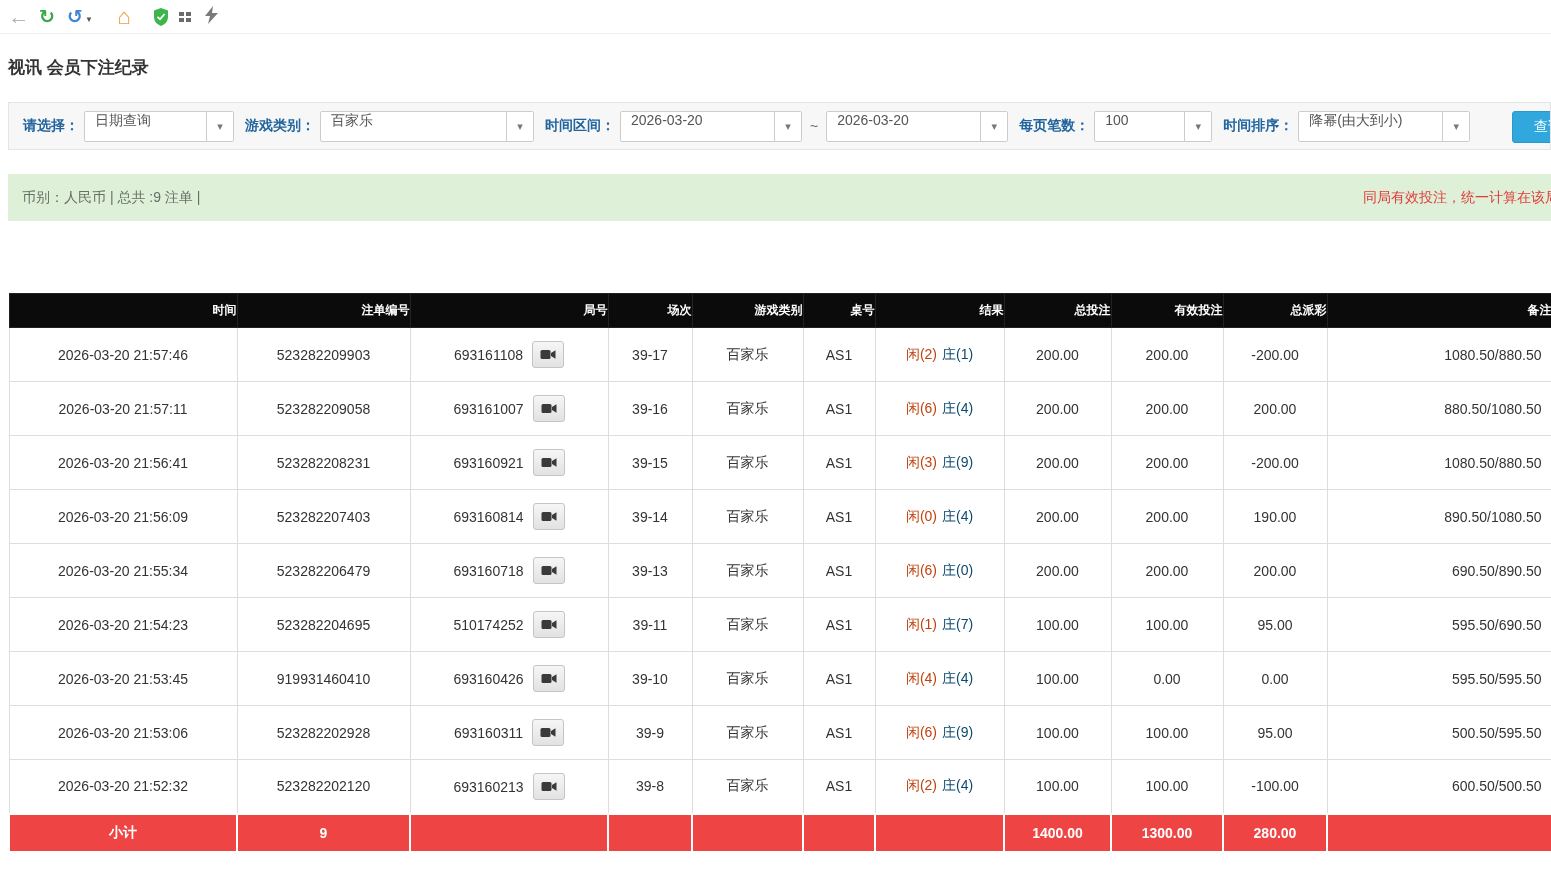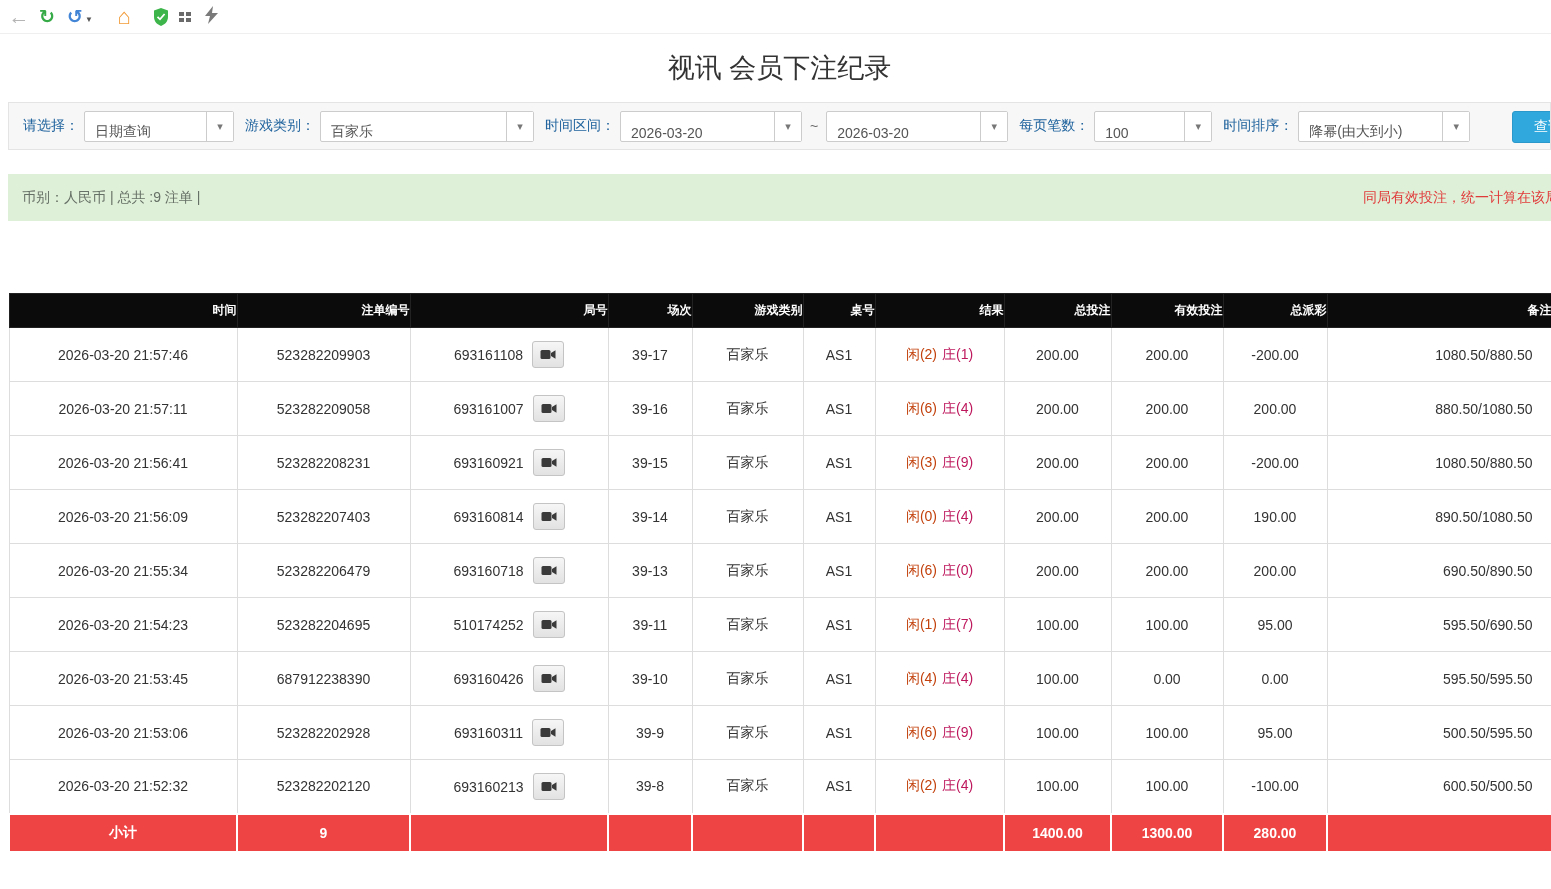--- a/index.html
+++ b/index.html
@@ -17,49 +17,49 @@
   .undo-caret { color: #555; font-size: 8px; margin-left: -5px; margin-top: 6px; }
   .home-glyph { color: #f29b38; font-size: 22px; }
   .address { flex: 1; display: flex; align-items: center; height: 28px; margin-left: 10px; padding: 0 4px; gap: 8px; overflow: hidden; white-space: nowrap; }
   .shield { flex: 0 0 auto; display: flex; align-items: center; }
   .url-text { font-size: 15px; color: #242424; }
   .grid-icon { flex: 0 0 auto; display: grid; grid-template-columns: 5px 5px; grid-template-rows: 4px 4px; gap: 2px; margin-left: 2px; }
   .grid-icon i { background: #6a6a6a; display: block; }
   .bolt { flex: 0 0 auto; margin-left: 6px; }
 
   
-  .page-title { margin: 20px 0 0 8px; font-size: 27px; color: #333; line-height: 28px; font-weight: normal; text-align: center; }
+  .page-title { margin: 20px 0 0 8px; font-size: 17px; color: #333; line-height: 28px; font-weight: bold; }
 
   
   .filter-bar { position: relative; margin: 20px 0 0 8px; width: 1543px; height: 48px; background: #f7f7f7; border: 1px solid #e4e4e4;
     display: flex; align-items: center; padding-left: 14px; overflow: hidden; }
-  .flabel { color: #21649e; font-weight: normal; font-size: 14px; margin-right: 5px; white-space: nowrap; text-align: right; }
+  .flabel { color: #21649e; font-weight: bold; font-size: 14px; margin-right: 5px; white-space: nowrap; text-align: right; }
   .grp { display: flex; align-items: center; margin-right: 11px; }
-  .select { height: 31px; background: #fff; border: 1px solid #ccc; border-radius: 2px; display: flex; align-items: flex-end; cursor: pointer; }
+  .select { height: 31px; background: #fff; border: 1px solid #ccc; border-radius: 2px; display: flex; align-items: flex-start; cursor: pointer; }
   .sel-text { flex: 1; padding-left: 10px; font-size: 14px; color: #555; white-space: nowrap; overflow: hidden; }
   .sel-btn { flex: 0 0 27px; align-self: stretch; border-left: 1px solid #ccc; display: flex; align-items: center; justify-content: center; background: #fff; }
   .sel-caret { color: #777; font-size: 11px; line-height: 1; }
   .tilde { color: #666; font-size: 14px; margin: 0 8px; }
   .search-btn { position: absolute; right: -34px; top: 8px; width: 72px; height: 32px; background: #31a8dd; color: #fff; border: 1px solid #2a98ca;
     border-radius: 3px; font-size: 14px; cursor: pointer; font-family: inherit; }
 
   
   .summary-bar { position: relative; margin: 24px 16px 0 8px; width: 1543px; height: 47px; background: #dff0d8; display: flex; align-items: center; overflow: hidden; }
   .summary-left { padding-left: 14px; font-size: 14px; color: #667066; }
   .summary-right { position: absolute; right: -8px; top: 15px; font-size: 14px; color: #e03b3b; white-space: nowrap; }
 
   
   table.bet-table { border-collapse: collapse; table-layout: fixed; width: 1543px; margin: 72px 0 0 8px; }
   .bet-table th { background: #0b0b0b; color: #fff; font-size: 12px; font-weight: bold; height: 34px; border: 1px solid #222; text-align: right; }
   .bet-table td { border: 1px solid #ddd; height: 54px; text-align: center; font-size: 14px; color: #333; background: #fff; }
-  td.note { text-align: right; padding-right: 19px; }
+  td.note { text-align: right; padding-right: 10px; }
   .blue { color: #337ab7; }
   .red { color: #d9534f; }
   .result-player { color: #c2410c; margin-right: 5px; }
-  .result-banker { color: #be185d; }
+  .result-banker { color: #0c4a6e; }
   .round-num { vertical-align: middle; }
   .cam-btn { display: inline-flex; align-items: center; justify-content: center; width: 32px; height: 27px;
     background: linear-gradient(#f6f6f6, #e2e2e2); border: 1px solid #c4c4c4; border-radius: 3px; margin-left: 9px; vertical-align: middle; cursor: pointer; }
   tr.sum-row td { background: #ef4444; color: #fff; font-weight: bold; height: 38px; border: 2px solid #fff; font-size: 14px; }
 </style>
 </head>
 <body>
 
 <div class="browser-bar">
   <span class="tool-btn">
@@ -324,21 +324,21 @@
           <span class="result-player">闲(1)</span><span class="result-banker">庄(7)</span>
         </td>
         <td class="blue">100.00</td>
         <td>100.00</td>
         <td>95.00</td>
         <td class="note">595.50/690.50</td>
       </tr>
 
       <tr class="data-row">
         <td>2026-03-20 21:53:45</td>
-        <td>687912238390</td>
+        <td>919931460410</td>
         <td>
           <span class="round-num">693160426</span><span class="cam-btn">
             <svg width="16" height="11" viewBox="0 0 16 11">
               <rect x="0.5" y="1" width="10" height="9" rx="1.5" fill="#3a3a3a"></rect>
               <path d="M11 4 L15.5 1.2 V9.8 L11 7 Z" fill="#3a3a3a"></path>
             </svg>
           </span>
         </td>
         <td>39-10</td>
         <td>百家乐</td>

